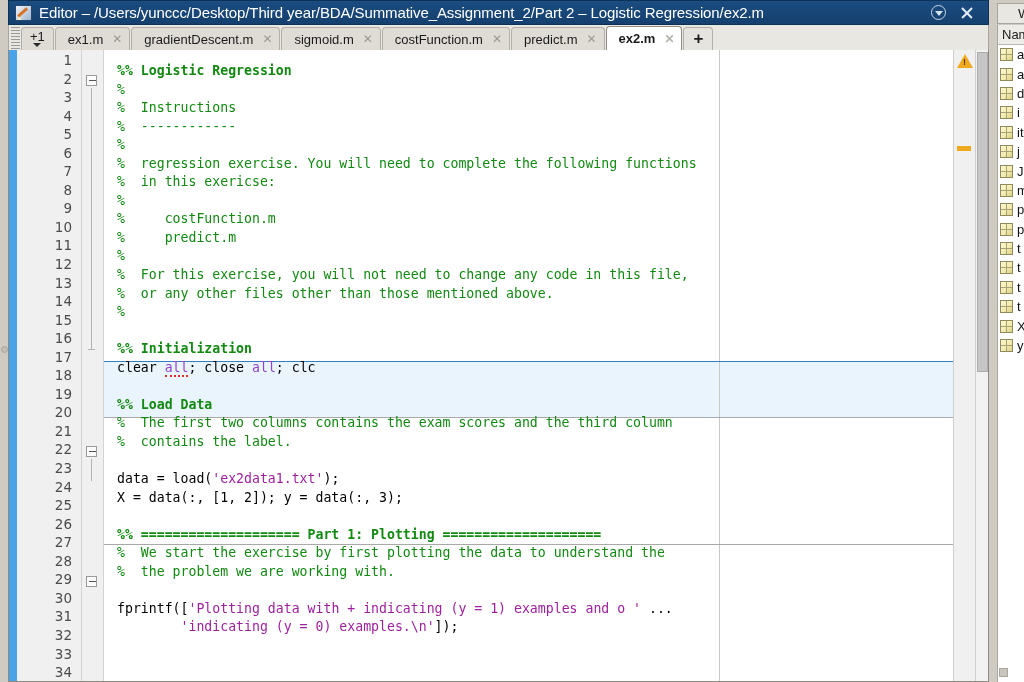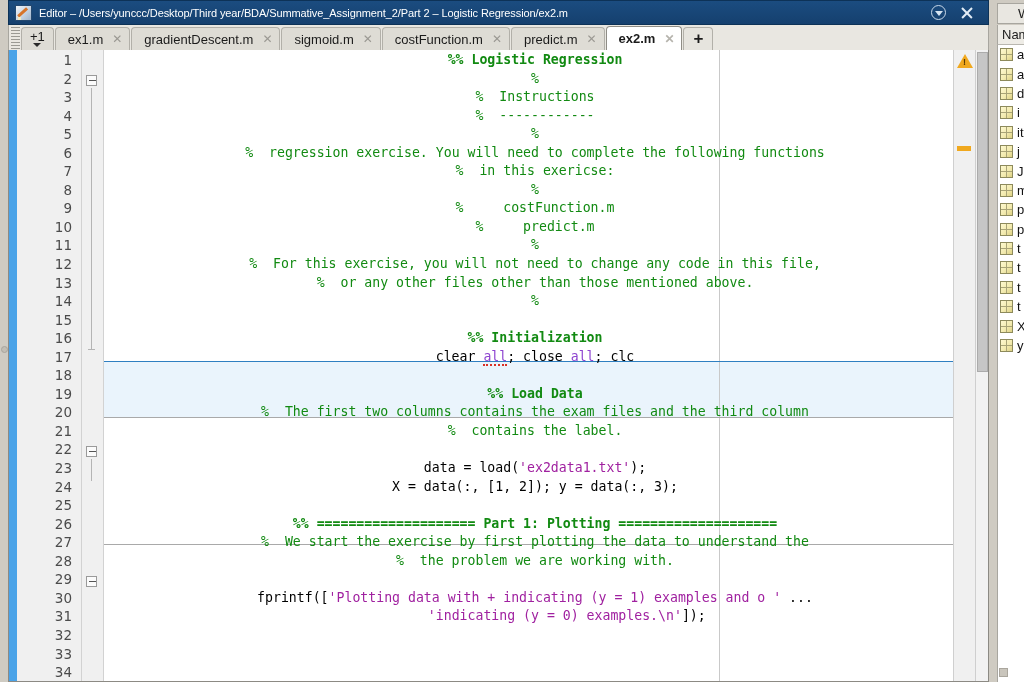--- a/index.html
+++ b/index.html
@@ -46,21 +46,21 @@
     transform-origin: left center;
   }
   .title-icon::after {
     content: "";
     position: absolute; left: 2px; top: 11px;
     width: 3px; height: 3px;
     background: #f2e9c0;
   }
   .title-text {
     color: #ffffff;
-    font-size: 11px;
+    font-size: 15px;
     font-family: "Liberation Sans", sans-serif;
     white-space: nowrap;
     overflow: hidden;
     letter-spacing: -0.1px;
     flex: 1 1 auto;
   }
   .title-btns { display: flex; align-items: center; gap: 14px; margin-right: 10px; flex: 0 0 auto; }
   .tb-circle {
     width: 15px; height: 15px;
     border: 1.4px solid #c9d9ea;
@@ -250,22 +250,21 @@
     left: 9px; top: 409px;
     width: 1px; height: 22px;
     background: #b4b4b4;
   }
 
   .code-area {
     position: relative;
     flex: 1 1 auto;
     background: #ffffff;
     overflow: hidden;
-    padding-top: 1px;
-    text-align: center;
+    padding-top: 12px;
   }
   .col-limit {
     position: absolute;
     left: 615px; top: 0; bottom: 0;
     width: 1px;
     background: #c9c9c9;
   }
   .sec-div {
     position: absolute;
     left: 0; right: 0;
@@ -555,21 +554,21 @@
           <div class="cline"><span class="cm">%     predict.m</span></div>
           <div class="cline"><span class="cm">%</span></div>
           <div class="cline"><span class="cm">%  For this exercise, you will not need to change any code in this file,</span></div>
           <div class="cline"><span class="cm">%  or any other files other than those mentioned above.</span></div>
           <div class="cline"><span class="cm">%</span></div>
           <div class="cline">&nbsp;</div>
           <div class="cline"><span class="cmb">%% Initialization</span></div>
           <div class="cline">clear <span class="kw sq">all</span>; close <span class="kw">all</span>; clc</div>
           <div class="cline">&nbsp;</div>
           <div class="cline"><span class="cmb">%% Load Data</span></div>
-          <div class="cline"><span class="cm">%  The first two columns contains the exam files and the third column</span></div>
+          <div class="cline"><span class="cm">%  The first two columns contains the exam scores and the third column</span></div>
           <div class="cline"><span class="cm">%  contains the label.</span></div>
           <div class="cline">&nbsp;</div>
           <div class="cline">data = load(<span class="str">'ex2data1.txt'</span>);</div>
           <div class="cline">X = data(:, [1, 2]); y = data(:, 3);</div>
           <div class="cline">&nbsp;</div>
           <div class="cline"><span class="cmb">%% ==================== Part 1: Plotting ====================</span></div>
           <div class="cline"><span class="cm">%  We start the exercise by first plotting the data to understand the</span></div>
           <div class="cline"><span class="cm">%  the problem we are working with.</span></div>
           <div class="cline">&nbsp;</div>
           <div class="cline">fprintf([<span class="str">'Plotting data with + indicating (y = 1) examples and o '</span> ...</div>

